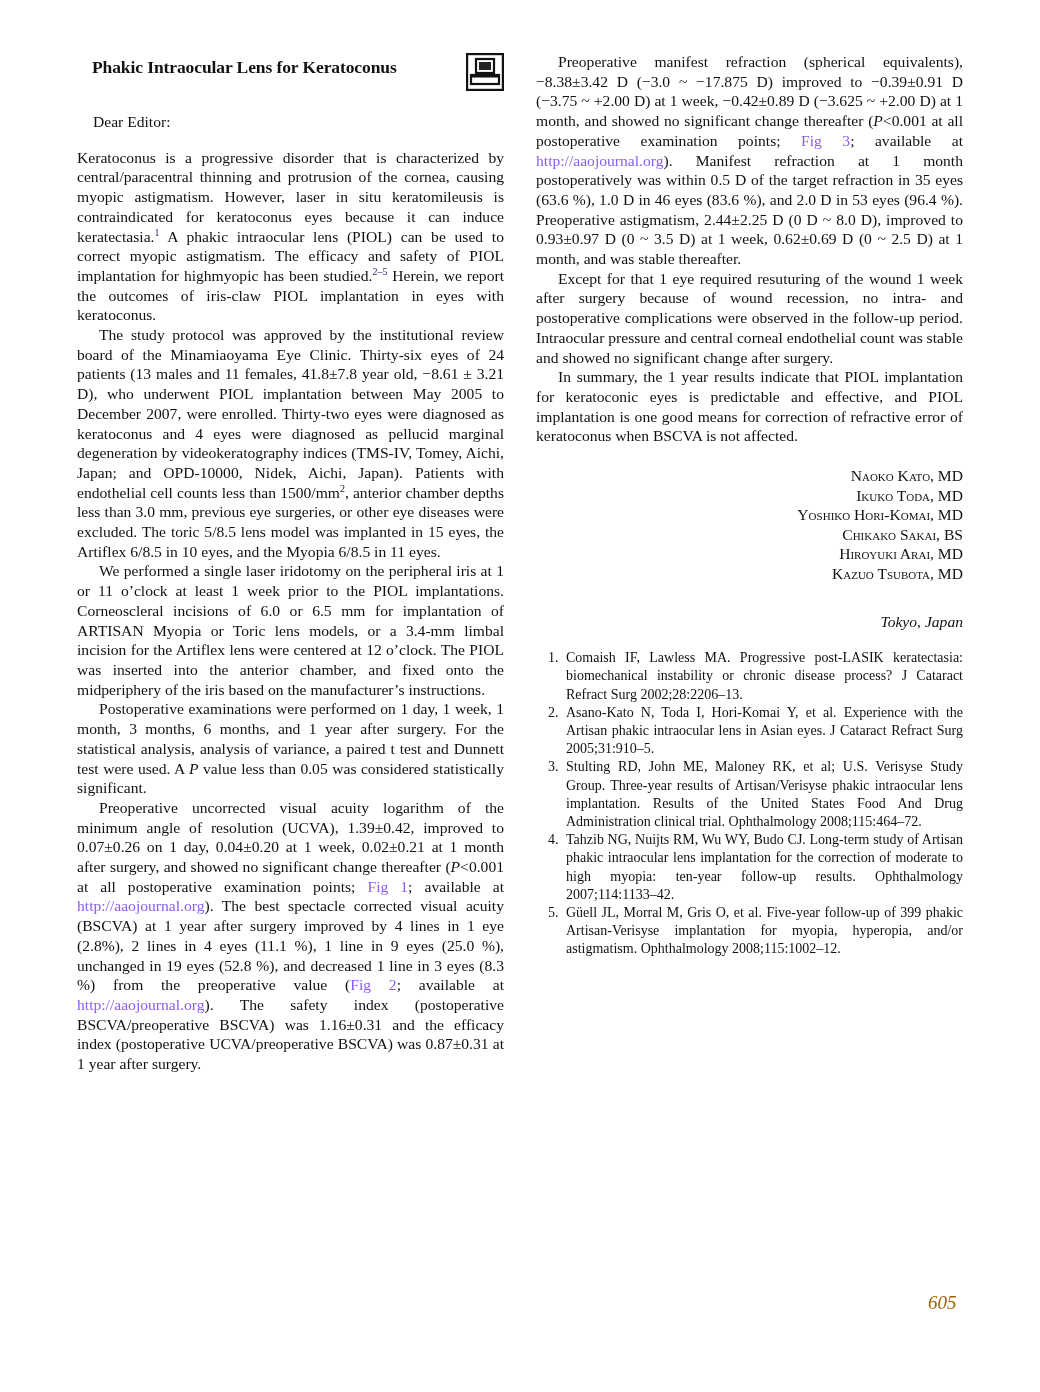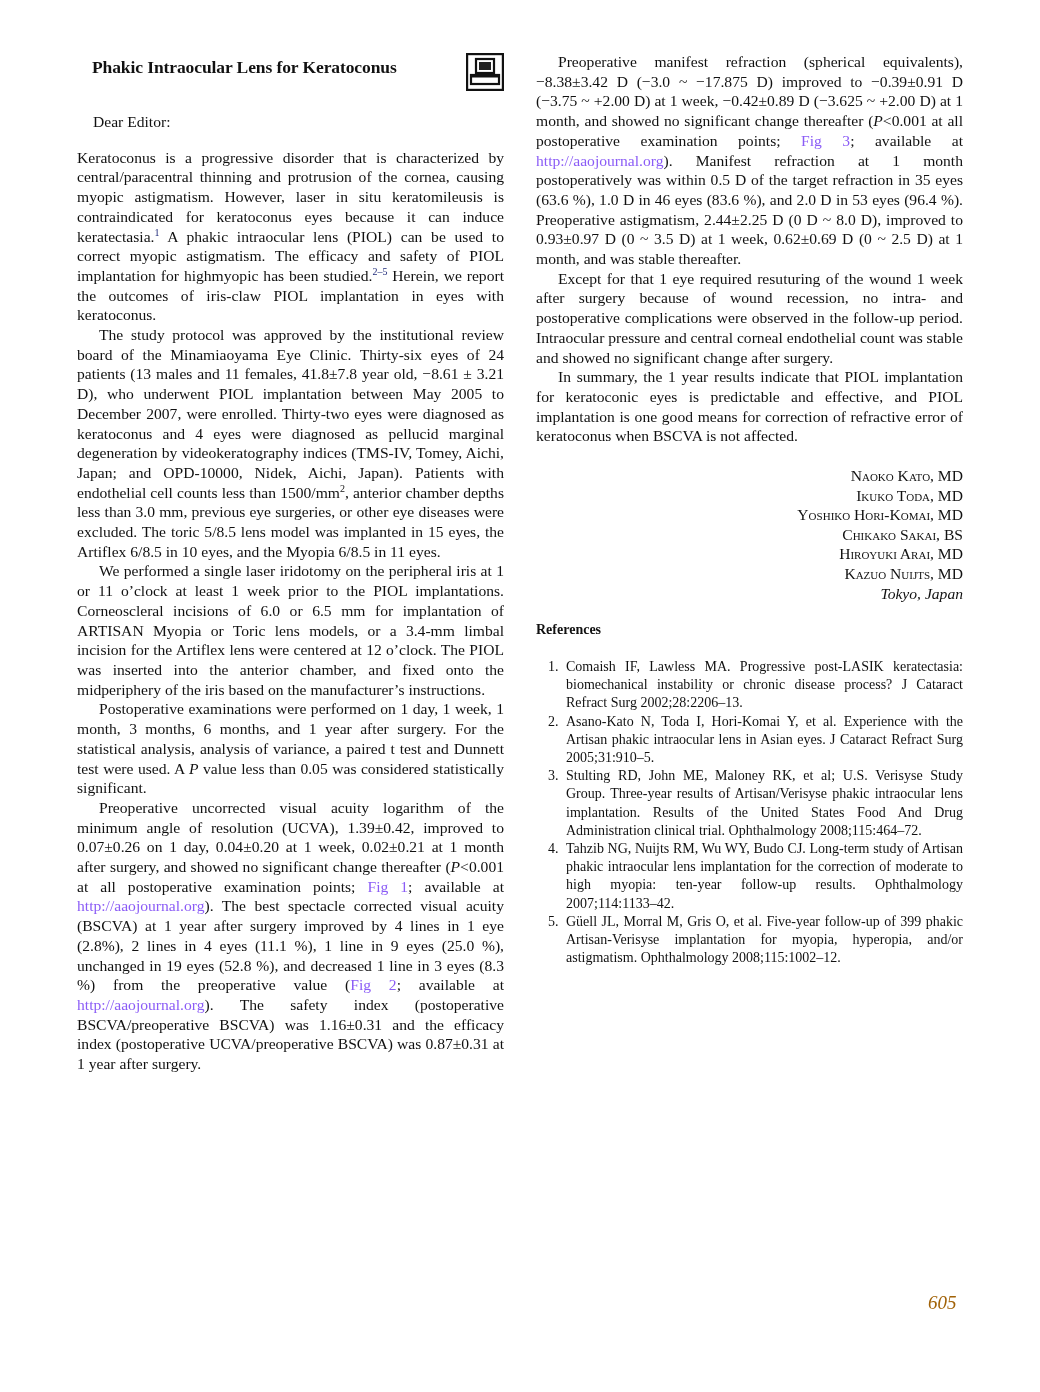--- a/index.html
+++ b/index.html
@@ -27,21 +27,21 @@
   p { margin: 0; }
   p.indent { text-indent: 22px; }
   .fig-link { color: #8b5cf6; text-decoration: none; cursor: pointer; }
   sup { font-size: 10px; line-height: 0; vertical-align: 6px; }
   sup.ref { color: #1f2a7a; }
   .authors {
     margin-top: 20px; margin-left: 235px;
     text-align: right; line-height: 19.6px;
   }
   .author { font-variant: small-caps; display: block; }
-  .affil { font-style: italic; display: block; }
+  .affil { font-style: italic; display: block; margin-top: 28px; }
   .refs-head {
     font-weight: bold; font-size: 14px; margin-top: 17px; text-align: left;
   }
   ol.refs {
     margin: 18px 0 0 0; padding-left: 26px;
     font-size: 14px; line-height: 18.2px;
   }
   ol.refs li { padding-left: 4px; text-align: justify; }
   .page-number {
     position: absolute; left: 928px; top: 1292px;
@@ -83,25 +83,24 @@
 
 
   <p class="indent">In summary, the 1 year results indicate that PIOL implantation for keratoconic eyes is predictable and ef­fective, and PIOL implantation is one good means for correction of refractive error of keratoconus when BSCVA is not affected.</p>
 
   <div class="authors">
     <span class="author">Naoko Kato, MD</span>
     <span class="author">Ikuko Toda, MD</span>
     <span class="author">Yoshiko Hori-Komai, MD</span>
     <span class="author">Chikako Sakai, BS</span>
     <span class="author">Hiroyuki Arai, MD</span>
-    <span class="author">Kazuo Nuijts, MD</span>
+    <span class="author">Kazuo Tsubota, MD</span>
     <span class="affil">Tokyo, Japan</span>
   </div>
 
-  <div class="refs-head">References</div>
   <ol class="refs">
     <li>Comaish IF, Lawless MA. Progressive post-LASIK keratectasia: biomechanical instability or chronic disease process? J Cataract Refract Surg 2002;28:2206–13.</li>
     <li>Asano-Kato N, Toda I, Hori-Komai Y, et al. Experience with the Artisan phakic intraocular lens in Asian eyes. J Cataract Refract Surg 2005;31:910–5.</li>
     <li>Stulting RD, John ME, Maloney RK, et al; U.S. Verisyse Study Group. Three-year results of Artisan/Verisyse phakic intraocular lens implantation. Results of the United States Food And Drug Administration clinical trial. Ophthalmology 2008;115:464–72.</li>
     <li>Tahzib NG, Nuijts RM, Wu WY, Budo CJ. Long-term study of Artisan phakic intraocular lens implantation for the correc­tion of moderate to high myopia: ten-year follow-up results. Ophthalmology 2007;114:1133–42.</li>
     <li>Güell JL, Morral M, Gris O, et al. Five-year follow-up of 399 phakic Artisan-Verisyse implantation for myopia, hy­peropia, and/or astigmatism. Ophthalmology 2008;115:1002–12.</li>
   </ol>
 </div>
 
 <div class="page-number">605</div>

